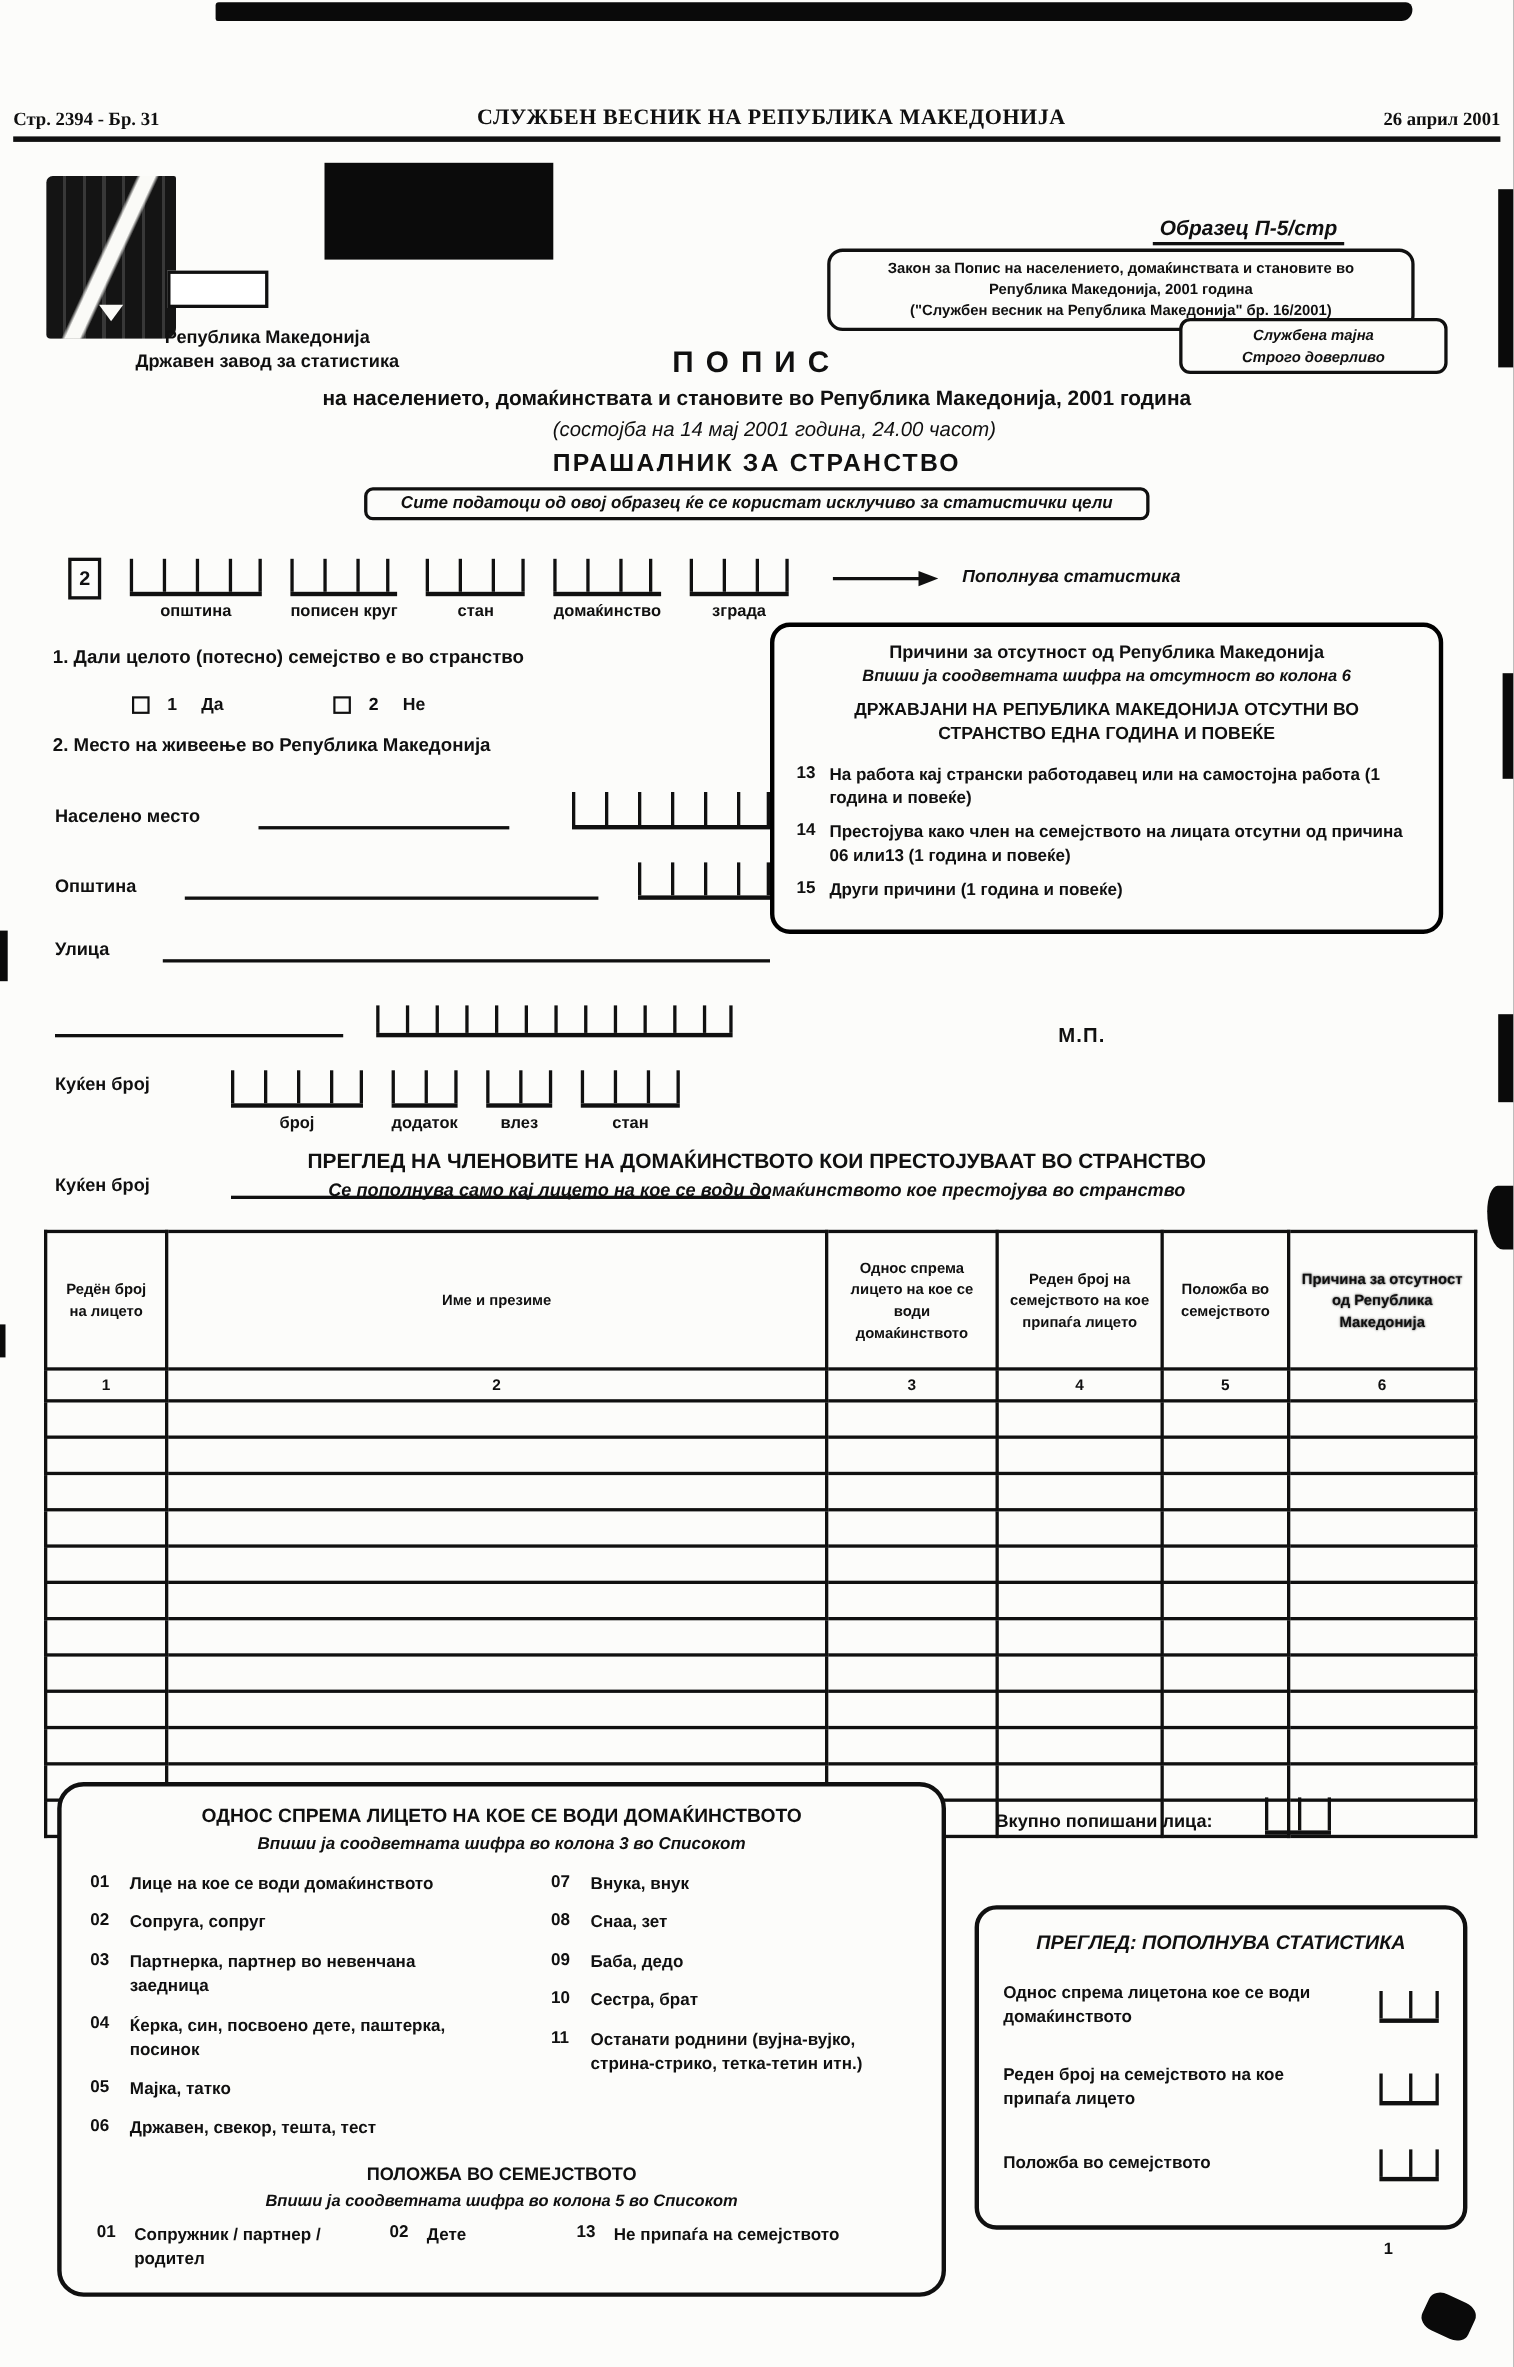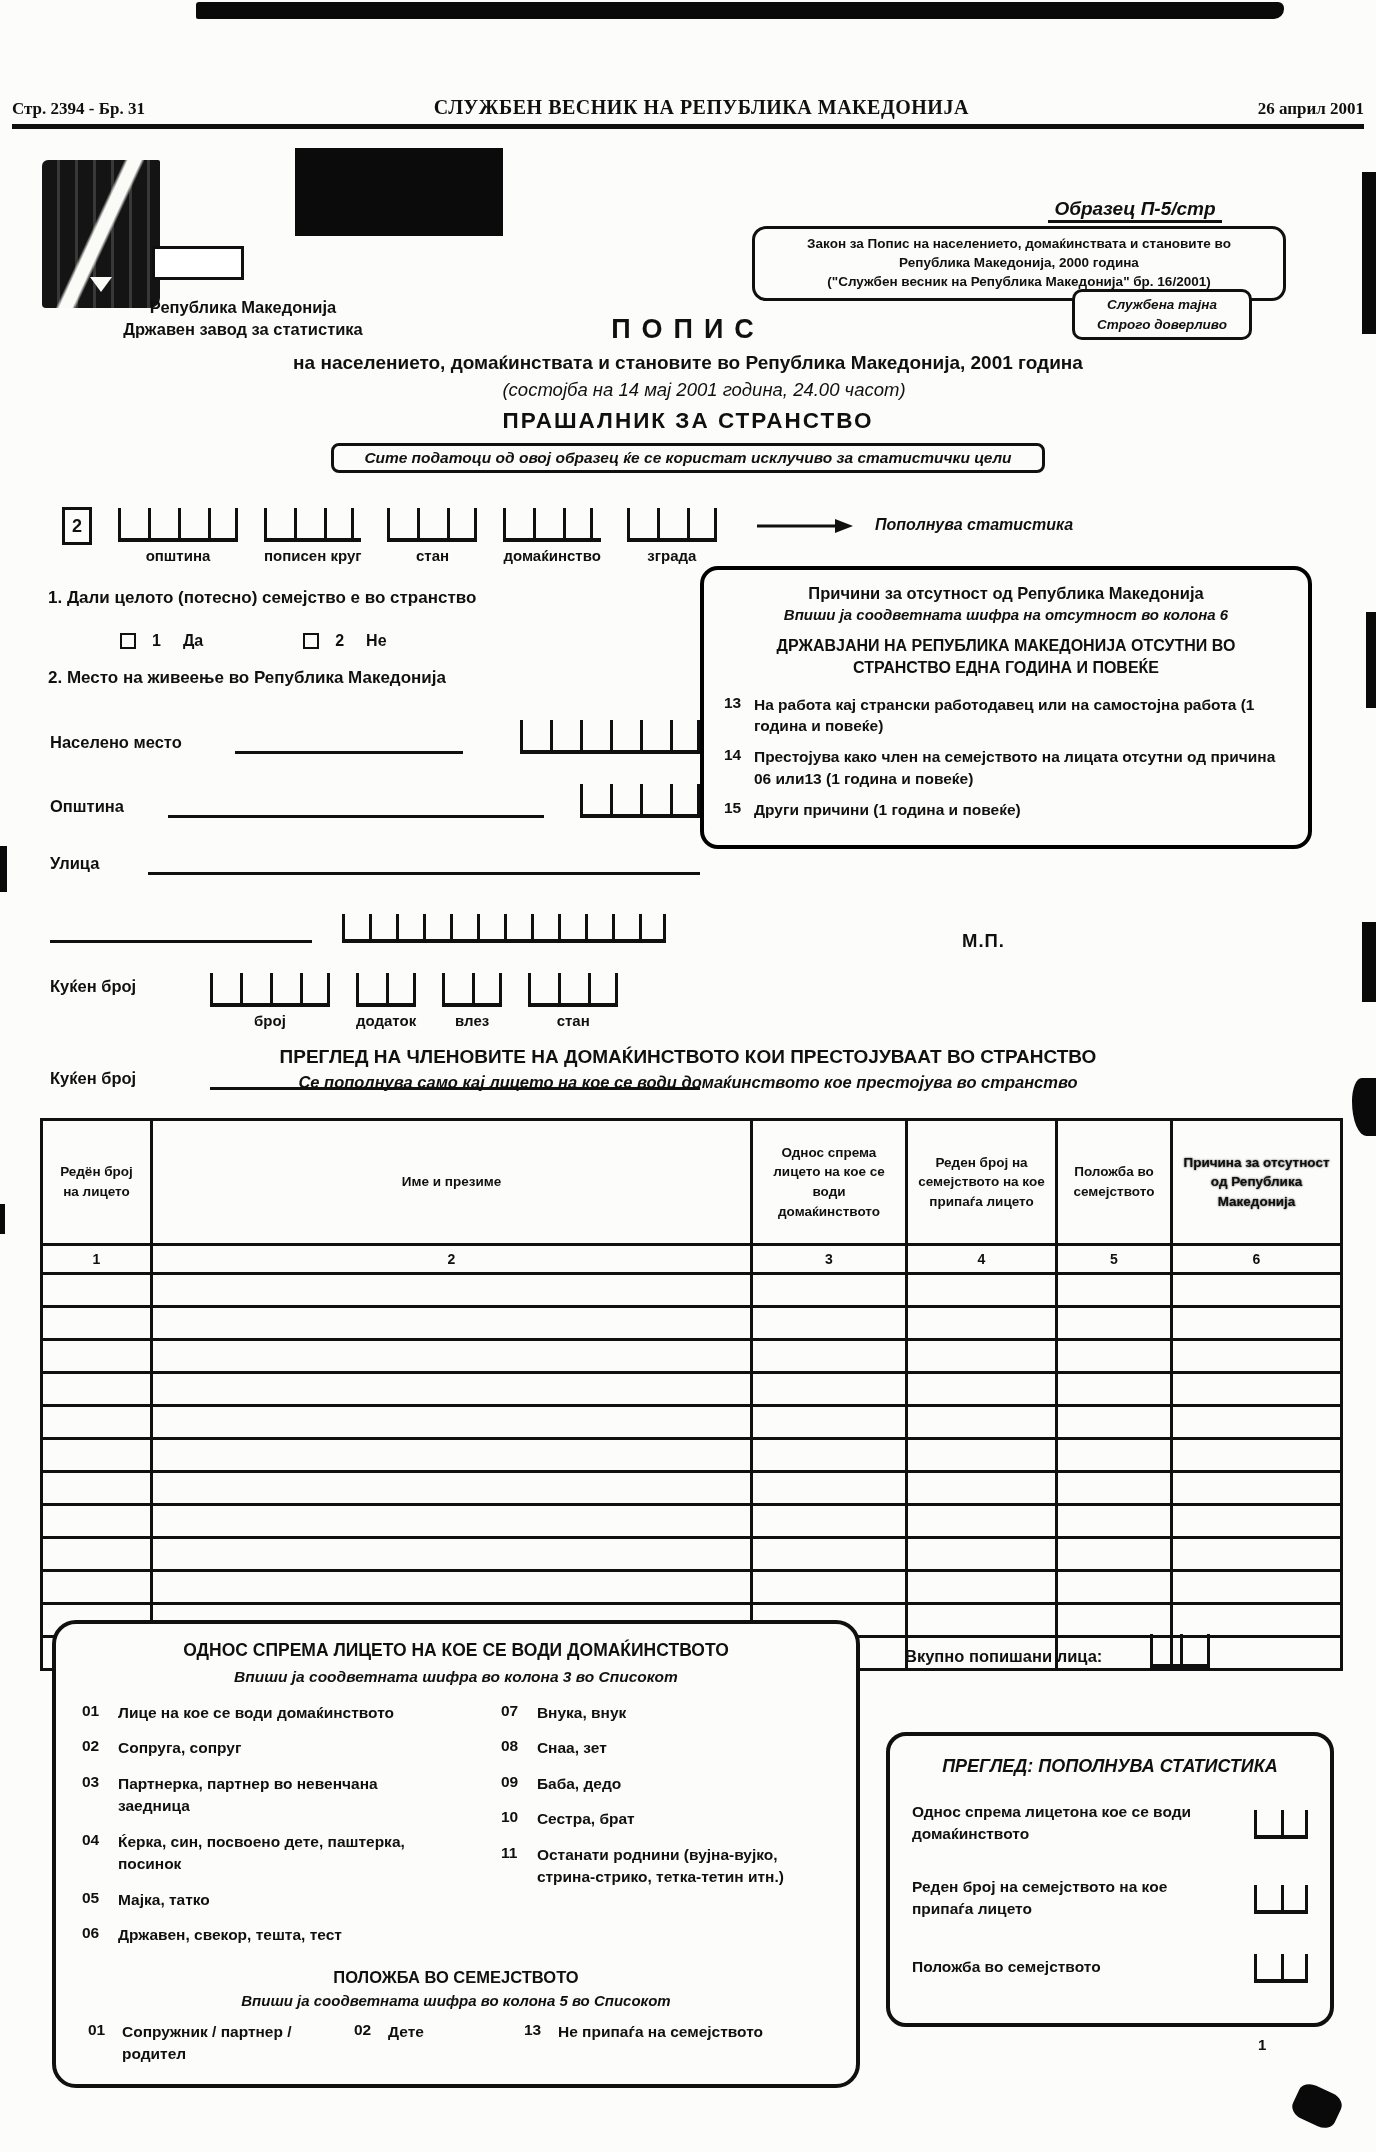--- a/index.html
+++ b/index.html
@@ -38,21 +38,21 @@
   .org-block { position:absolute; left:88px; top:296px; width:310px; text-align:center;
     font-size:16.5px; font-weight:700; line-height:1.35; }
   .redaction { position:absolute; left:295px; top:148px; width:208px; height:88px; background:#0b0b0b; }
 
   .form-code { position:absolute; left:985px; top:198px; width:300px; text-align:center;
     font-size:19px; font-weight:700; font-style:italic; }
   .form-code span { border-bottom:3px solid #101010; padding:0 6px 1px; }
   .law-box { position:absolute; left:752px; top:226px; width:534px; box-sizing:border-box;
     border:3.5px solid #101010; border-radius:14px; padding:6px 10px;
     font-size:13.5px; font-weight:700; text-align:center; line-height:1.4; background:#fcfcfa; }
-  .secrecy-box { position:absolute; left:1072px; top:289px; width:180px; box-sizing:border-box;
+  .secrecy-box { position:absolute; left:1072px; top:289px; width:244px; box-sizing:border-box;
     border:3.5px solid #101010; border-radius:10px; padding:3px 8px;
     font-size:13.5px; font-weight:700; font-style:italic; text-align:center; line-height:1.45; background:#fcfcfa; }
 
   
   .title-block { position:absolute; left:0; right:0; top:314px; text-align:center; }
   .t-census { font-size:27px; font-weight:700; letter-spacing:11px; }
   .t-line2 { margin-top:7px; font-size:19px; font-weight:700; }
   .t-line3 { margin-top:5px; font-size:18.5px; font-weight:400; font-style:italic;padding-left:32px; }
   .t-quest { margin-top:7px; font-size:22.5px; font-weight:700; letter-spacing:2px; }
   .t-note { display:inline-block; margin-top:9px; border:3.5px solid #101010; border-radius:8px;
@@ -175,21 +175,21 @@
   <div class="head-white-box"></div>
   <div class="org-block">
     <div>Република Македонија</div>
     <div>Државен завод за статистика</div>
   </div>
   <div class="redaction"></div>
 
   <div class="form-code"><span>Образец  П-5/стр</span></div>
   <div class="law-box">
     <div>Закон за  Попис на населението, домаќинствата и становите во</div>
-    <div>Република  Македонија, 2000 година</div>
+    <div>Република  Македонија, 2001 година</div>
     <div>("Службен весник на Република Македонија" бр.  16/2001)</div>
   </div>
   <div class="secrecy-box">
     <div>Службена тајна</div>
     <div>Строго доверливо</div>
   </div>
 
   <div class="title-block">
     <div class="t-census">ПОПИС</div>
     <div class="t-line2">на населението, домаќинствата и становите во Република Македонија, 2001 година</div>

